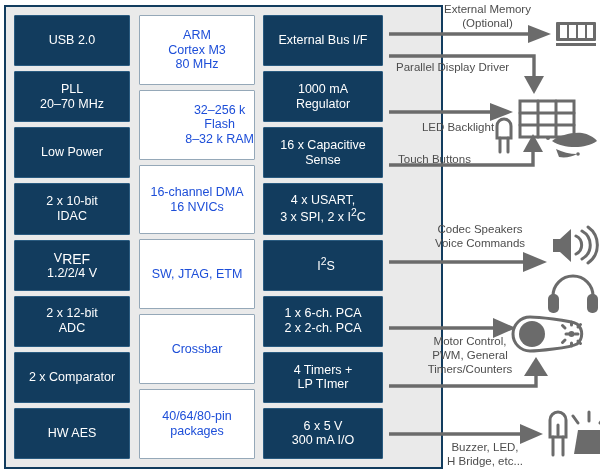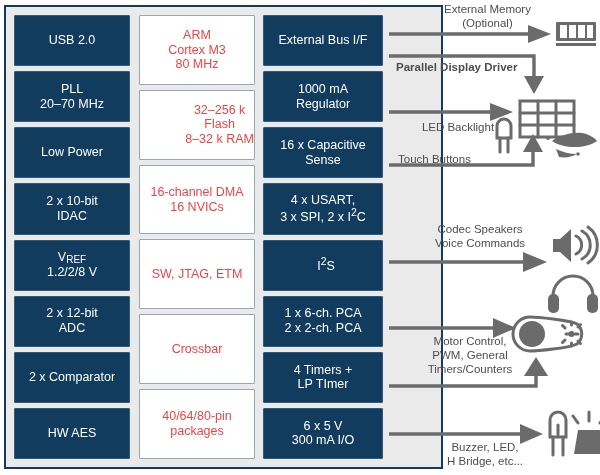--- a/index.html
+++ b/index.html
@@ -46,26 +46,26 @@
     border-radius: 1px;
   }
   .blk-dark {
     background: #123c5e;
     color: #ffffff;
     border: 1px solid #2a5b80;
     font-size: 12.5px;
   }
   .blk-light {
     background: #ffffff;
-    color: #ef4444;
+    color: #1d4ed8;
     border: 1px solid #95a8b8;
     font-size: 12.5px;
   }
   .blk span { display: block; }
-  sub { font-size: 10px; vertical-align: baseline; position: relative; top: 2px; }
+  sub { font-size: 14px; vertical-align: baseline; position: relative; top: 2px; }
 
   
   #flow {
     position: absolute;
     left: 0; top: 0;
     width: 600px; height: 475px;
     pointer-events: none;
   }
   .flow-label {
     position: absolute;
@@ -100,21 +100,21 @@
       </div>
       <div class="blk blk-dark" style="flex: 1 1 0px;">
         <div>
           <span>2 x 10-bit</span>
           <span>IDAC</span>
         </div>
       </div>
       <div class="blk blk-dark" style="flex: 1 1 0px;">
         <div>
           <span>V<sub>REF</sub></span>
-          <span>1.2/2/8 V</span>
+          <span>1.2/2/4 V</span>
         </div>
       </div>
       <div class="blk blk-dark" style="flex: 1 1 0px;">
         <div>
           <span>2 x 12-bit</span>
           <span>ADC</span>
         </div>
       </div>
       <div class="blk blk-dark" style="flex: 1 1 0px;">
         <div>
@@ -307,21 +307,21 @@
       <path class="ic-s" d="M553 437 V455 M563 437 V455" stroke-width="2.4"></path>
       <path class="ic-s" d="M558 425 v10" stroke-width="2"></path>
       <path class="ic" d="M578 430 h22 l4 24 h-30 z"></path>
       <path class="ic-s" d="M589 421 v-9 M578 423 l-5 -7 M600 423 l5 -7" stroke-width="2.4"></path>
     </g>
   </g>
 </svg>
 
 <div class="flow-label ctr" id="lbl-memory" style="left:400px; top:2px;   width:175px;">External Memory
 (Optional)</div>
-<div class="flow-label" id="lbl-display" style="left:396px; top:60px;  width:160px;font-weight:bold;">Parallel Display Driver</div>
+<div class="flow-label" id="lbl-display" style="left:396px; top:60px;  width:160px;">Parallel Display Driver</div>
 <div class="flow-label" id="lbl-led" style="left:398px; top:120px; width:120px;text-align:center;">LED Backlight</div>
 <div class="flow-label" id="lbl-touch" style="left:398px; top:152px; width:120px;">Touch Buttons</div>
 <div class="flow-label ctr" id="lbl-codec" style="left:400px; top:222px; width:160px;">Codec Speakers
 Voice Commands</div>
 <div class="flow-label ctr" id="lbl-motor" style="left:400px; top:334px; width:140px;">Motor Control,
 PWM, General
 Timers/Counters</div>
 <div class="flow-label ctr" id="lbl-buzzer" style="left:410px; top:440px; width:150px;">Buzzer, LED,
 H Bridge, etc...</div>
 

